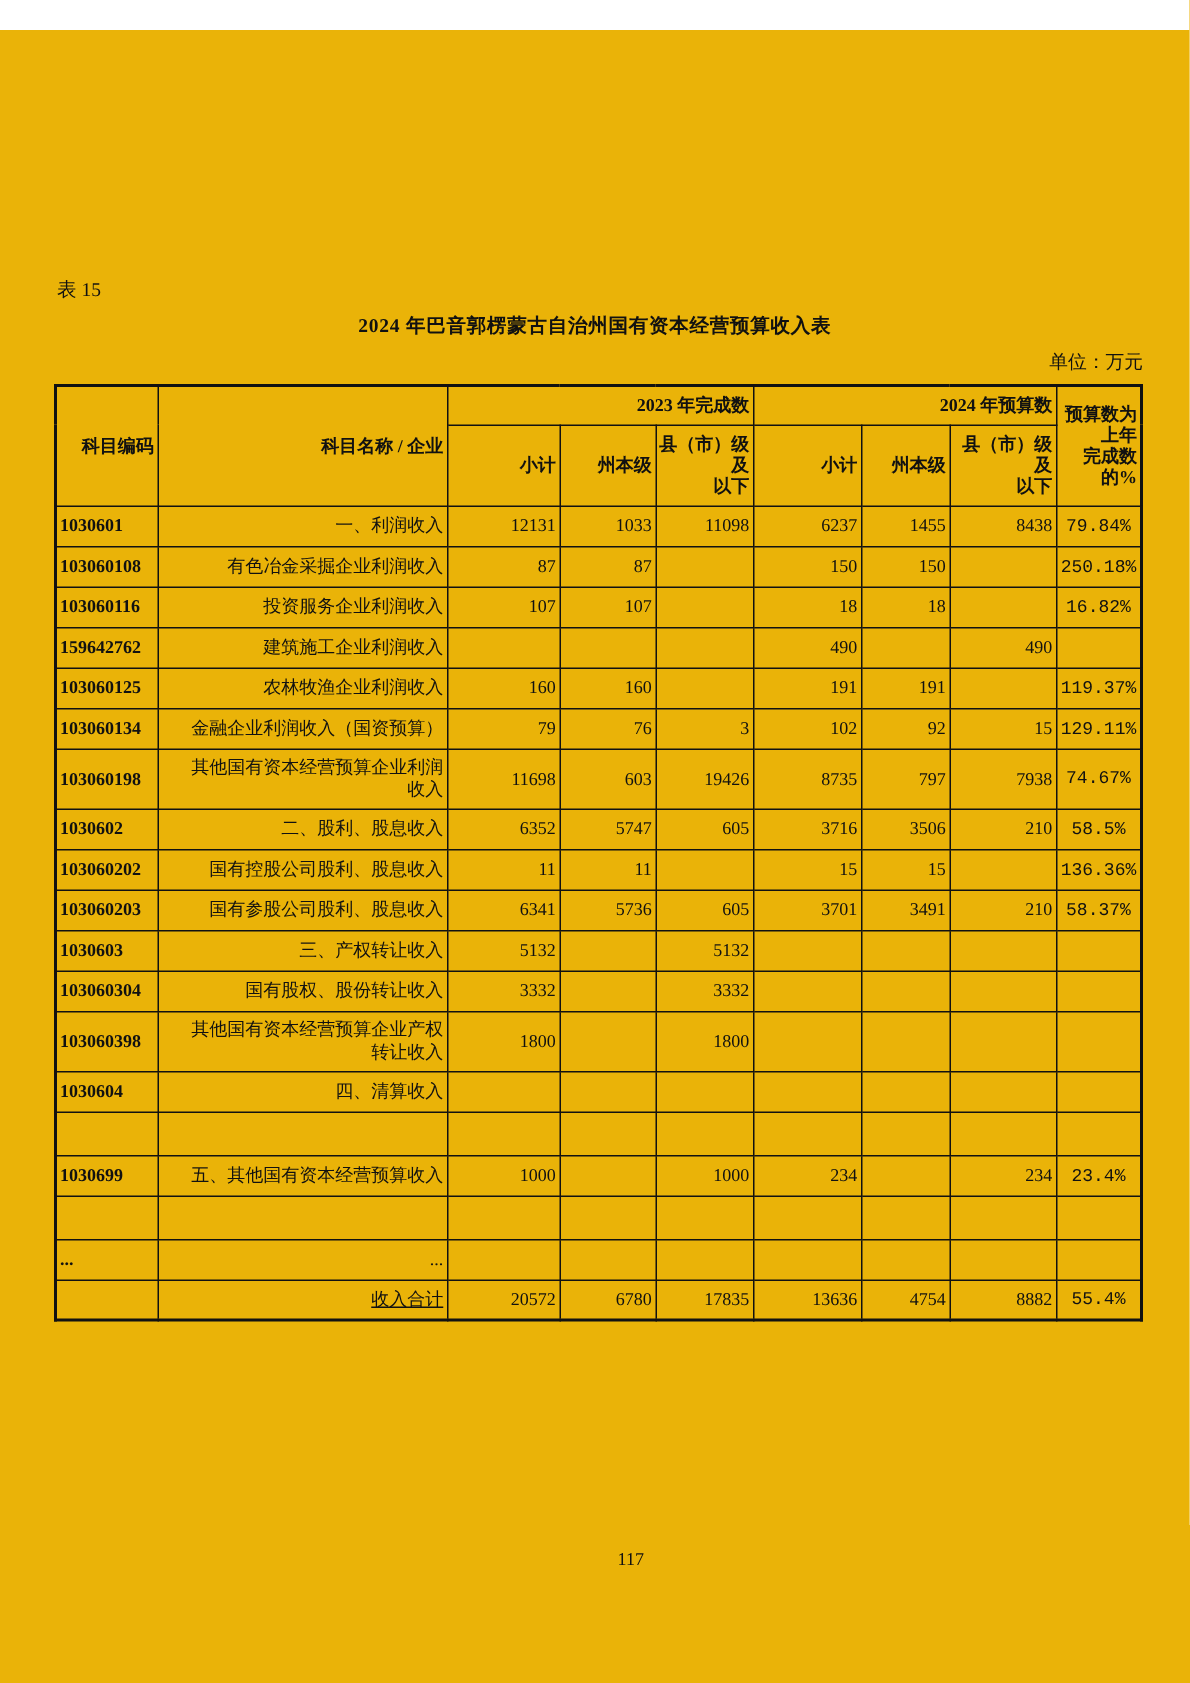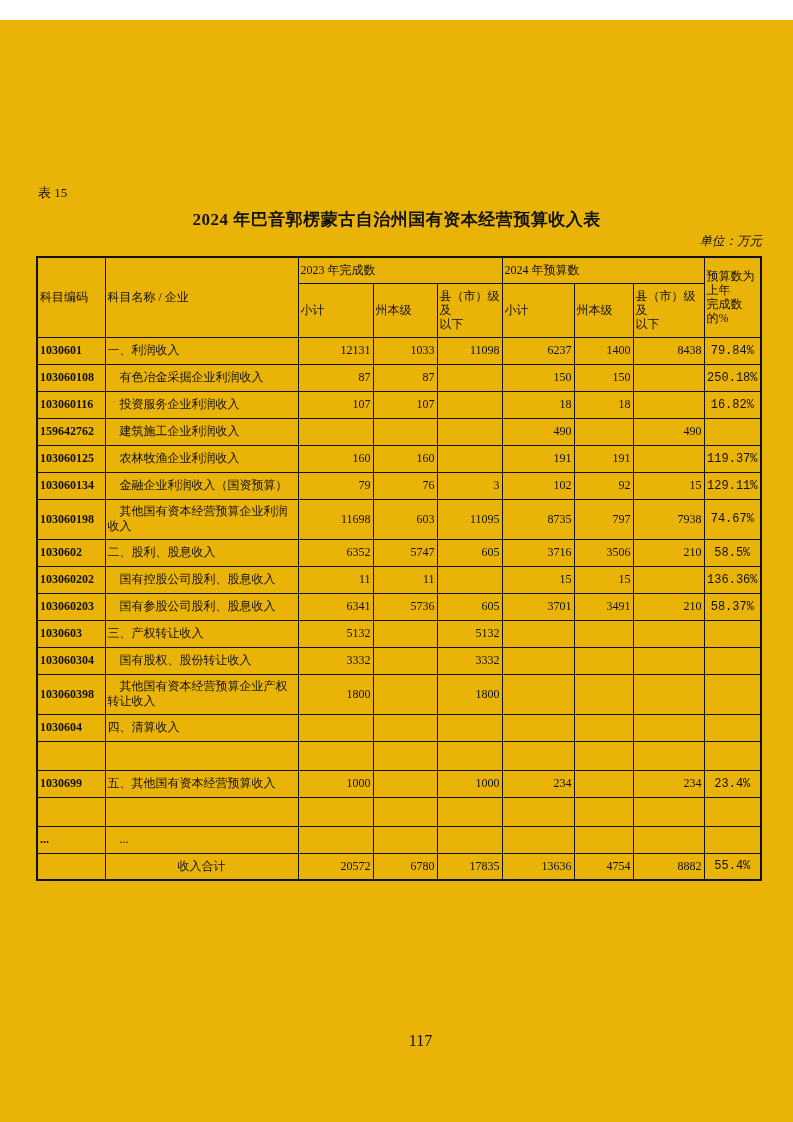--- a/index.html
+++ b/index.html
@@ -17,62 +17,61 @@
     overflow: hidden;
     margin-top: 20px;
   }
   .tbl-label {
     position: absolute; left: 38px; top: 164px;
     font-size: 13px; line-height: 17px;
   }
   .doc-title {
     position: absolute; left: 0; top: 188px; width: 100%;
     text-align: center;
-    font-size: 17px; font-weight: 700; letter-spacing: 0.5px;
+    font-size: 13px; font-weight: 700; letter-spacing: 0.5px;
   }
   .unit-note {
     position: absolute; right: 31px; top: 213px;
     font-size: 12.5px;
-    font-style: italic;
   }
   table.budget {
     position: absolute; left: 36px; top: 236px;
     width: 726px;
     border-collapse: collapse;
     table-layout: fixed;
     border: 2px solid #111;
   }
   table.budget th, table.budget td {
     border: 1px solid #111;
     padding: 0 2px;
     font-size: 12px;
     overflow: hidden;
     vertical-align: middle;
   }
   thead th {
-    font-weight: 400;
-    text-align: left;
+    font-weight: 700;
+    text-align: right;
     white-space: pre-line;
     line-height: 14px;
     padding: 2px 1px;
   }
   thead tr.h-top { height: 26px; }
   thead tr.h-sub { height: 54px; }
   tbody tr { height: 27px; }
   tbody tr.tall { height: 40px; }
   tbody tr.row-empty { height: 29px; }
   td.c-code { text-align: left; font-size: 11.5px; padding-left: 2px; font-weight: bold; }
-  td.c-name { text-align: left; line-height: 15px; padding-left: 2px; padding-right: 2px; }
+  td.c-name { text-align: right; line-height: 15px; padding-left: 2px; padding-right: 2px; }
   tr.row-sub td.c-name, tr.row-dots td.c-name { text-indent: 12px; }
-  tr.row-total td.c-name { text-align: center; text-indent: 0; }
+  tr.row-total td.c-name { text-indent: 0; text-decoration: underline; }
   td.c-num { text-align: right; padding-right: 2px; }
   td.c-pct { text-align: center; font-family: Liberation Mono, monospace; }
   .page-number {
     position: absolute; left: 0; top: 1012px; width: 100%;
-    text-align: center; font-size: 16px; padding-left: 48px;
+    text-align: center; font-size: 12px; padding-left: 48px;
   }
 </style>
 </head>
 <body>
 
 <div class="sheet">
 
   <div class="tbl-label">表 15</div>
 
   <div class="doc-title">2024 年巴音郭楞蒙古自治州国有资本经营预算收入表</div>
@@ -116,21 +115,21 @@
       </tr>
     </thead>
     <tbody>
         <tr class="row-top">
           <td class="c-code">1030601</td>
           <td class="c-name">一、利润收入</td>
           <td class="c-num">12131</td>
           <td class="c-num">1033</td>
           <td class="c-num">11098</td>
           <td class="c-num">6237</td>
-          <td class="c-num">1400</td>
+          <td class="c-num">1455</td>
           <td class="c-num">8438</td>
           <td class="c-pct">79.84%</td>
         </tr>
         <tr class="row-sub">
           <td class="c-code">103060108</td>
           <td class="c-name">有色冶金采掘企业利润收入</td>
           <td class="c-num">87</td>
           <td class="c-num">87</td>
           <td class="c-num"></td>
           <td class="c-num">150</td>
@@ -180,21 +179,21 @@
           <td class="c-num">102</td>
           <td class="c-num">92</td>
           <td class="c-num">15</td>
           <td class="c-pct">129.11%</td>
         </tr>
         <tr class="row-sub tall">
           <td class="c-code">103060198</td>
           <td class="c-name">其他国有资本经营预算企业利润收入</td>
           <td class="c-num">11698</td>
           <td class="c-num">603</td>
-          <td class="c-num">11095</td>
+          <td class="c-num">19426</td>
           <td class="c-num">8735</td>
           <td class="c-num">797</td>
           <td class="c-num">7938</td>
           <td class="c-pct">74.67%</td>
         </tr>
         <tr class="row-top">
           <td class="c-code">1030602</td>
           <td class="c-name">二、股利、股息收入</td>
           <td class="c-num">6352</td>
           <td class="c-num">5747</td>

